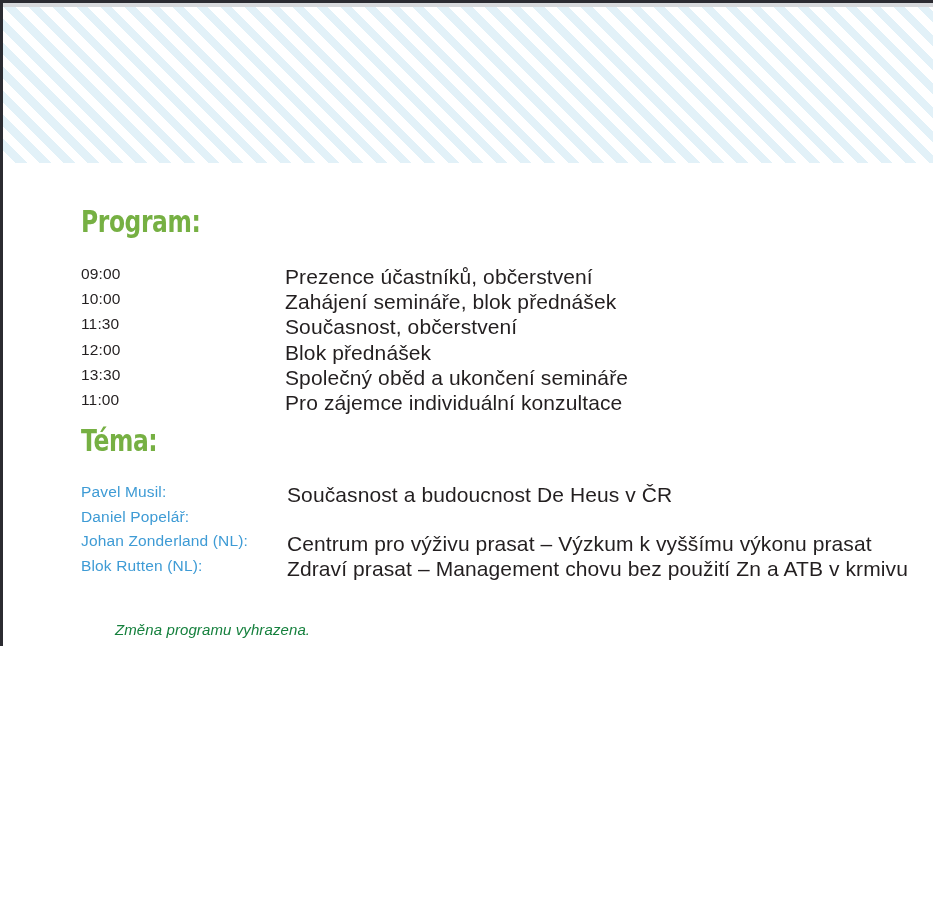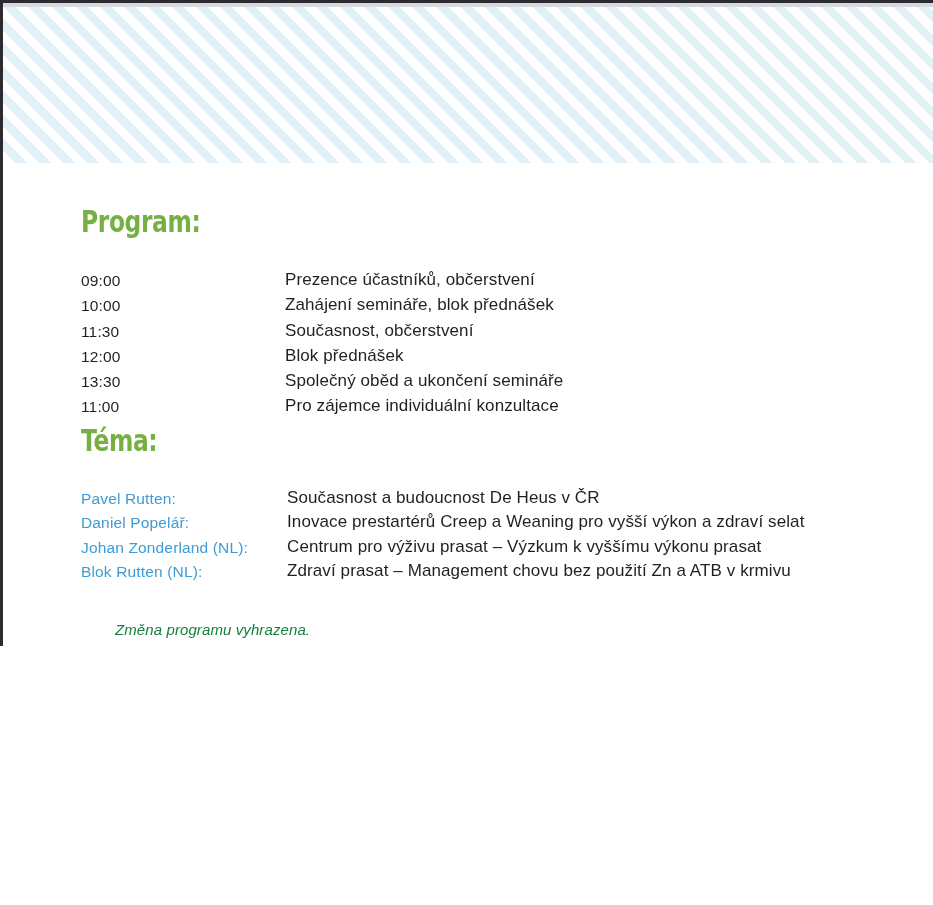--- a/index.html
+++ b/index.html
@@ -111,35 +111,35 @@
   .row-list {
     position: absolute;
     left: 81px;
     width: 820px;
   }
   #schedule-list { top: 265px; }
   #speaker-list  { top: 483px; }
 
   .row {
     display: flex;
-    align-items: flex-end;
+    align-items: flex-start;
     height: 25.2px;
     white-space: nowrap;
   }
   #speaker-list .row { height: 24.6px; }
 
   .col-key {
     width: 204px;
     flex: 0 0 204px;
     font-size: 15.5px;
     color: #231f20;
     letter-spacing: 0.15px;
   }
   .col-val {
-    font-size: 17px;
+    font-size: 21px;
     color: #231f20;
     letter-spacing: 0.1px;
   }
 
   #speaker-list .col-key {
     width: 206px;
     flex: 0 0 206px;
     color: #3e9bd5;
   }
 
@@ -203,27 +203,26 @@
         <div class="col-val">Pro zájemce individuální konzultace</div>
       </div>
 
     </div>
 
     <div class="section-heading" id="heading-tema">Téma:</div>
 
     <div class="row-list" id="speaker-list">
 
       <div class="row">
-        <div class="col-key">Pavel Rutten:</div>
+        <div class="col-key">Pavel Musil:</div>
         <div class="col-val">Současnost a budoucnost De Heus v ČR</div>
       </div>
 
       <div class="row">
         <div class="col-key">Daniel Popelář:</div>
-        <div class="col-val">Inovace prestartérů Creep a Weaning pro vyšší výkon a zdraví selat</div>
       </div>
 
       <div class="row">
         <div class="col-key">Johan Zonderland (NL):</div>
         <div class="col-val">Centrum pro výživu prasat – Výzkum k vyššímu výkonu prasat</div>
       </div>
 
       <div class="row">
         <div class="col-key">Blok Rutten (NL):</div>
         <div class="col-val">Zdraví prasat – Management chovu bez použití Zn a ATB v krmivu</div>

